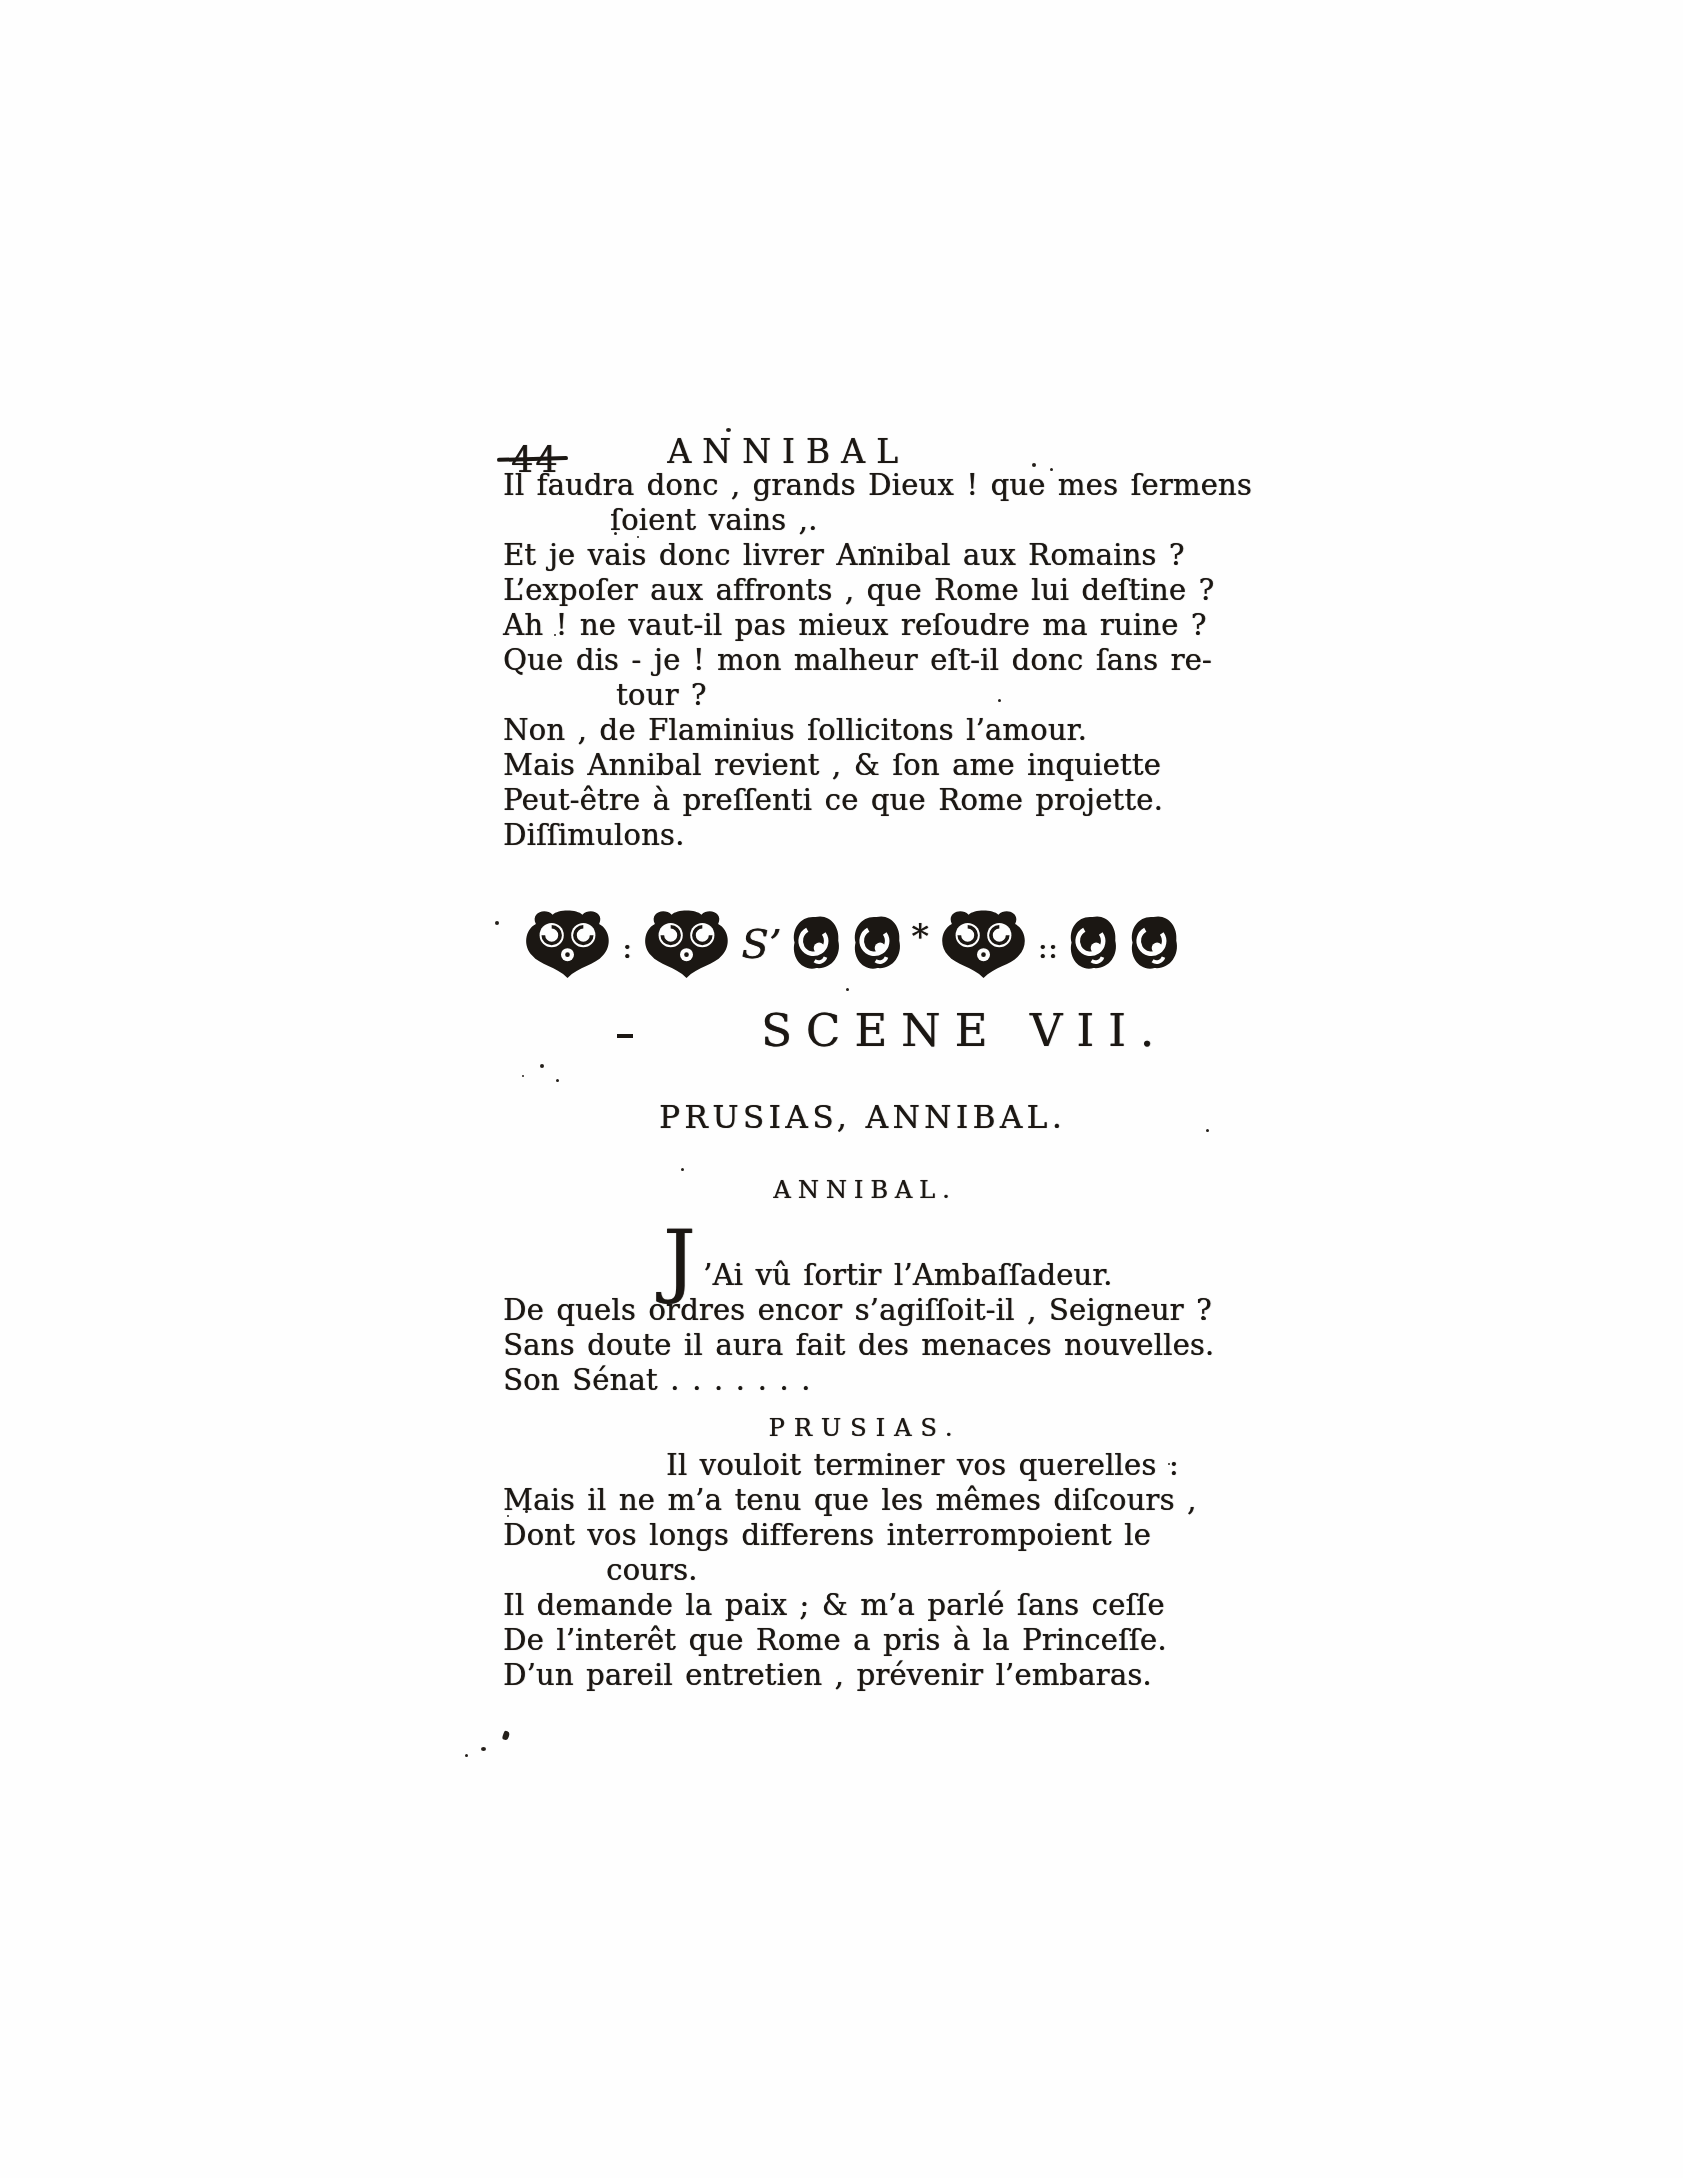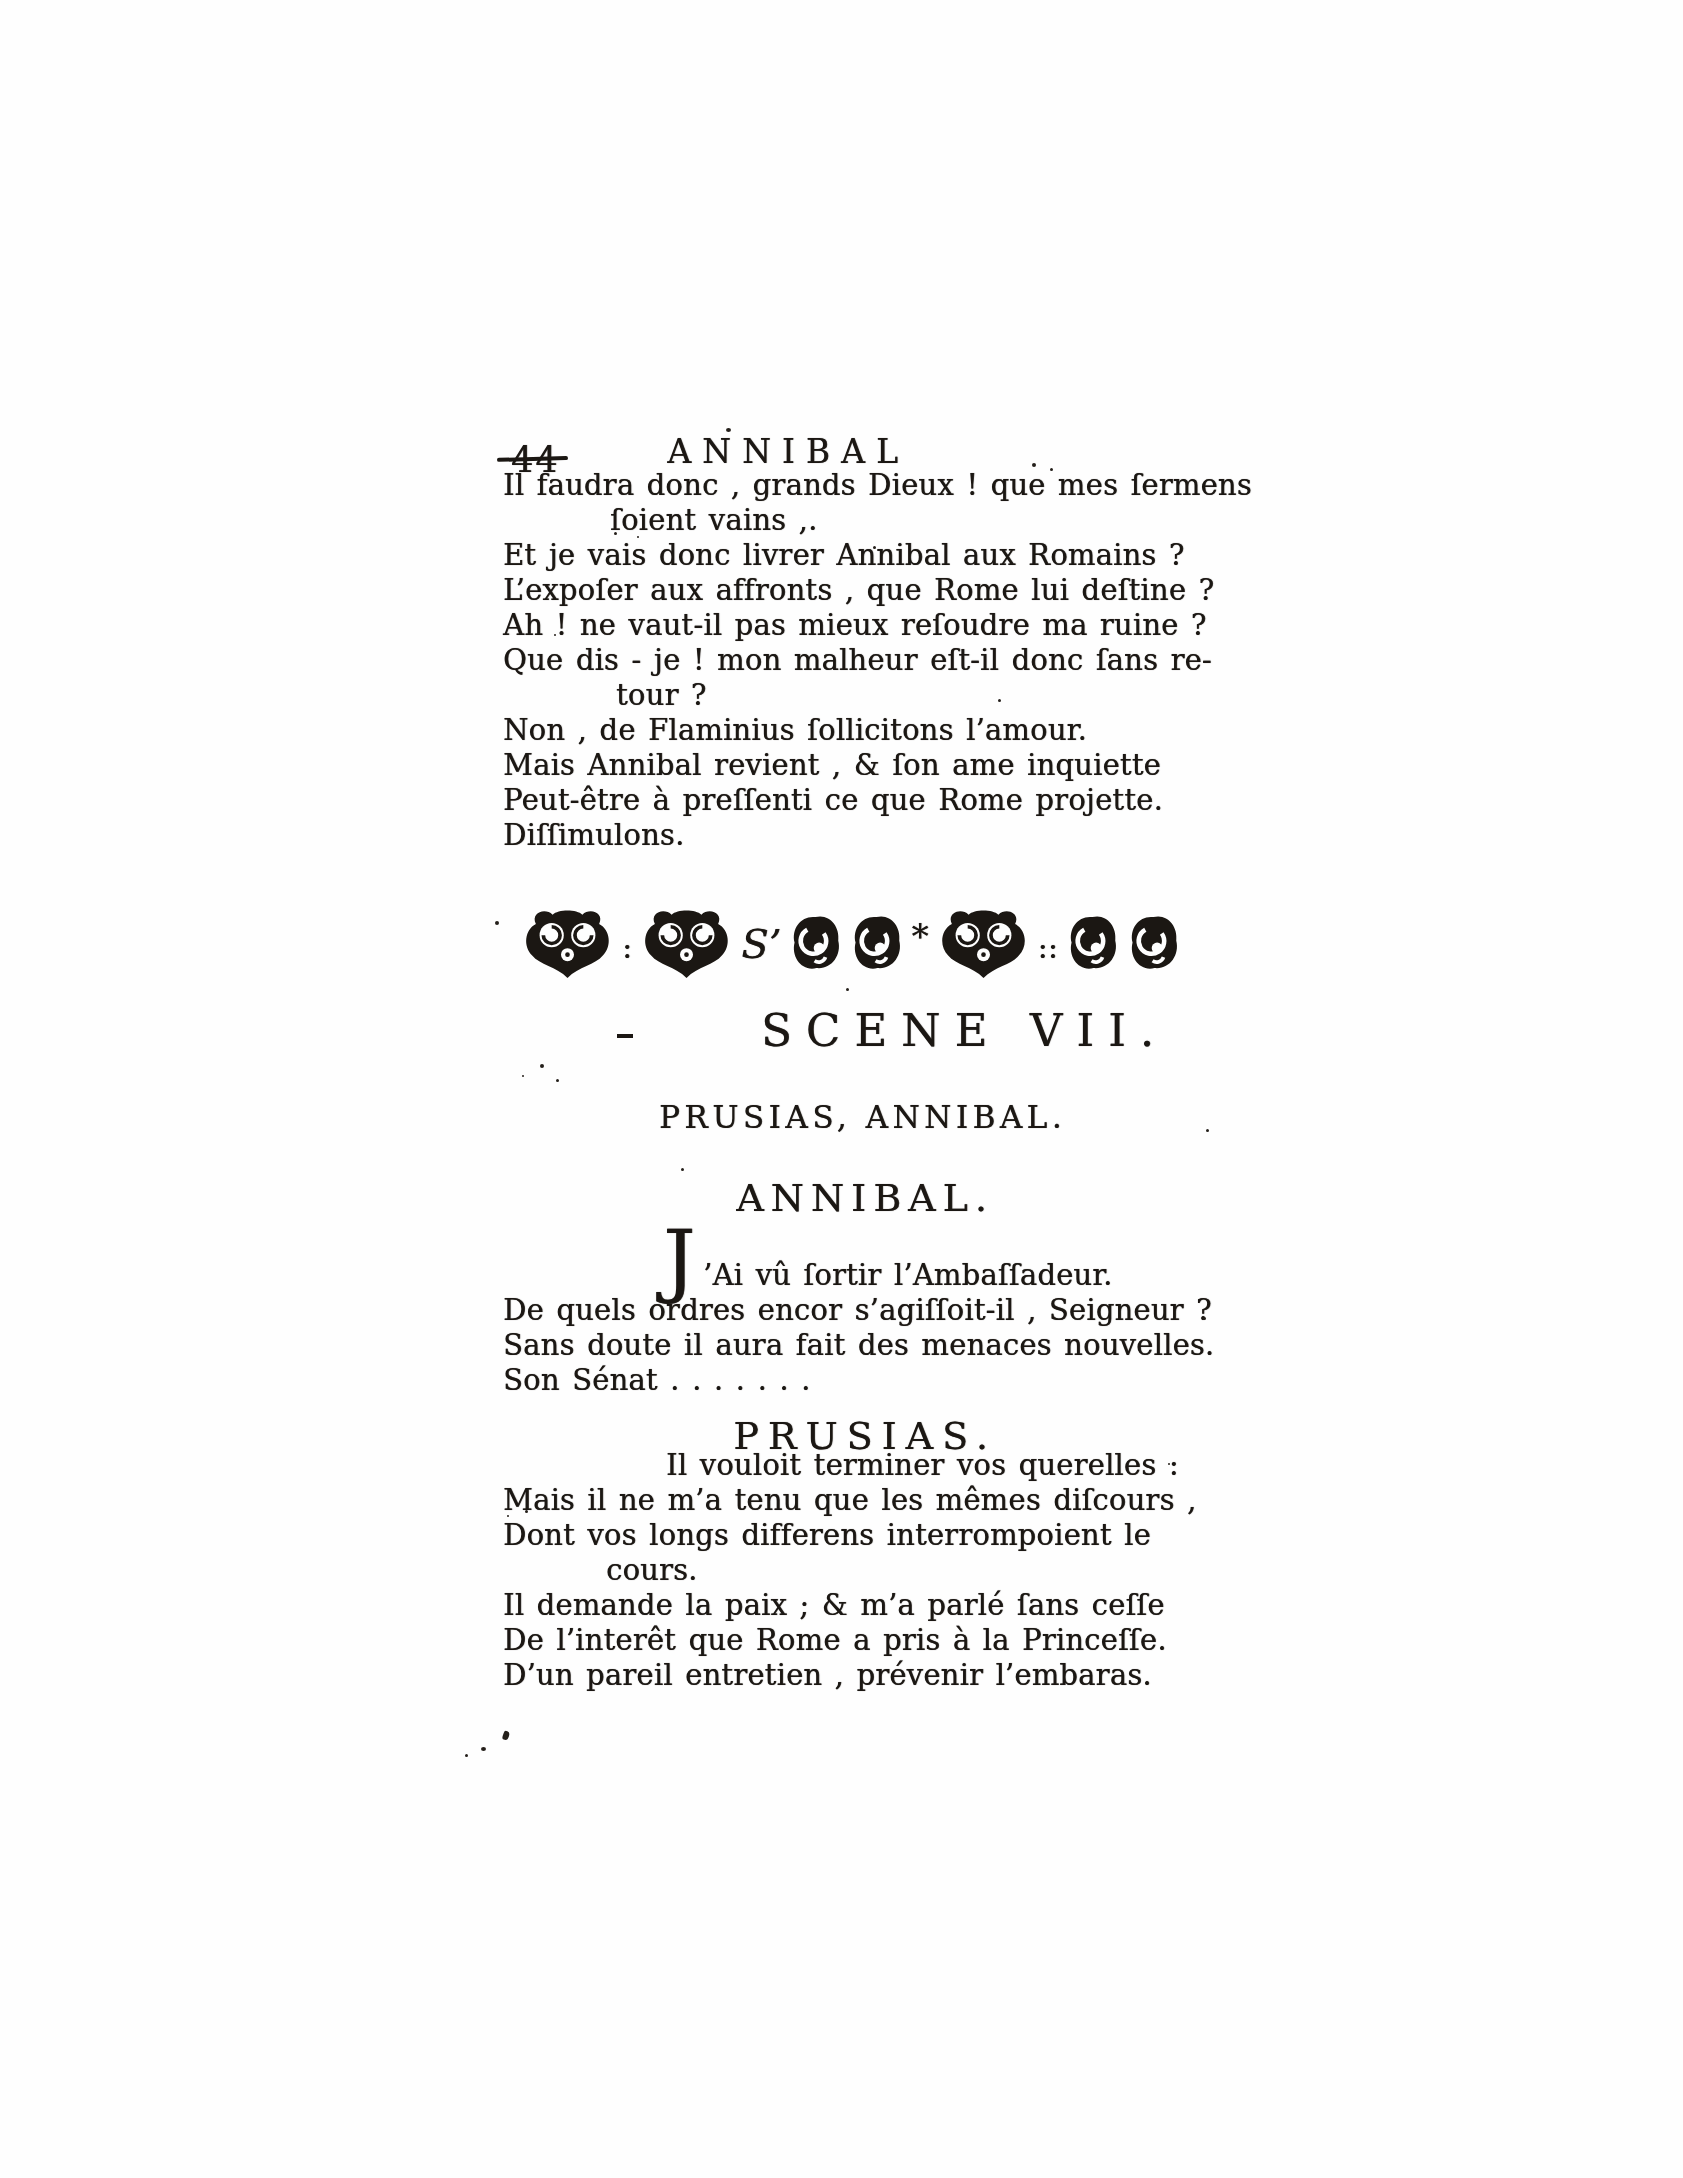--- a/index.html
+++ b/index.html
@@ -51,21 +51,21 @@
     position:absolute;top:572px;left:0;width:100%;text-align:right;
     font-size:45px;letter-spacing:14px;padding-left:54px;white-space:nowrap;
   }
   .scene-dash{position:absolute;left:114px;top:602px;width:16px;height:4px;background:#1b1713;}
   .characters{
     position:absolute;top:667px;left:0;width:100%;text-align:center;
     font-size:31px;letter-spacing:4.5px;padding-left:54px;white-space:nowrap;
   }
   .speaker{
     position:absolute;left:0;width:100%;text-align:center;
-    font-size:38px;letter-spacing:7px;padding-left:59px;white-space:nowrap;
+    font-size:24px;letter-spacing:7px;padding-left:59px;white-space:nowrap;
   }
   .speaker-annibal{top:744px;}
   .speaker-prusias{top:982px;letter-spacing:9px;}
   .speech1{position:absolute;top:796px;left:0;width:100%;}
   .drop-initial{
     position:absolute;left:160px;top:0px;
     font-size:81px;line-height:63px;letter-spacing:0;
   }
   .l-first1{margin-left:200px;padding-top:30px;}
   .speech2{position:absolute;top:1016px;left:0;width:100%;}

